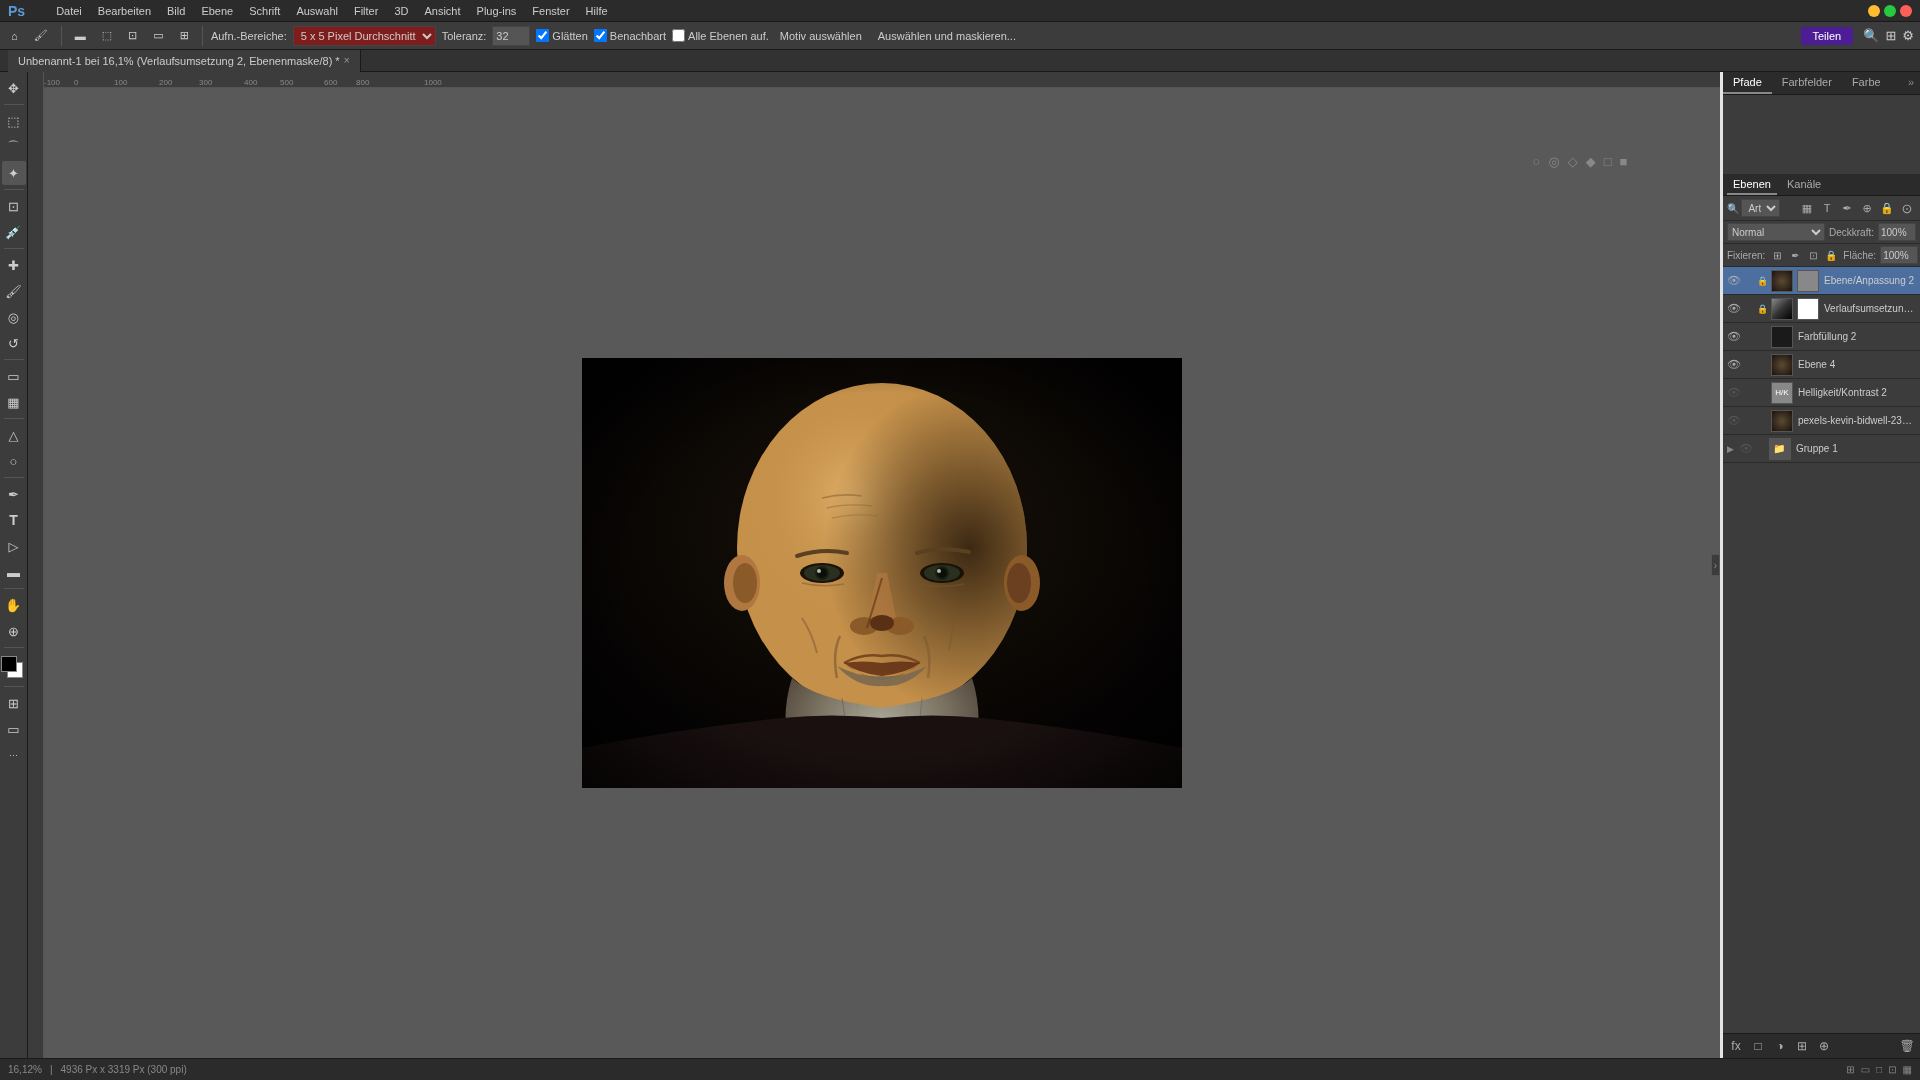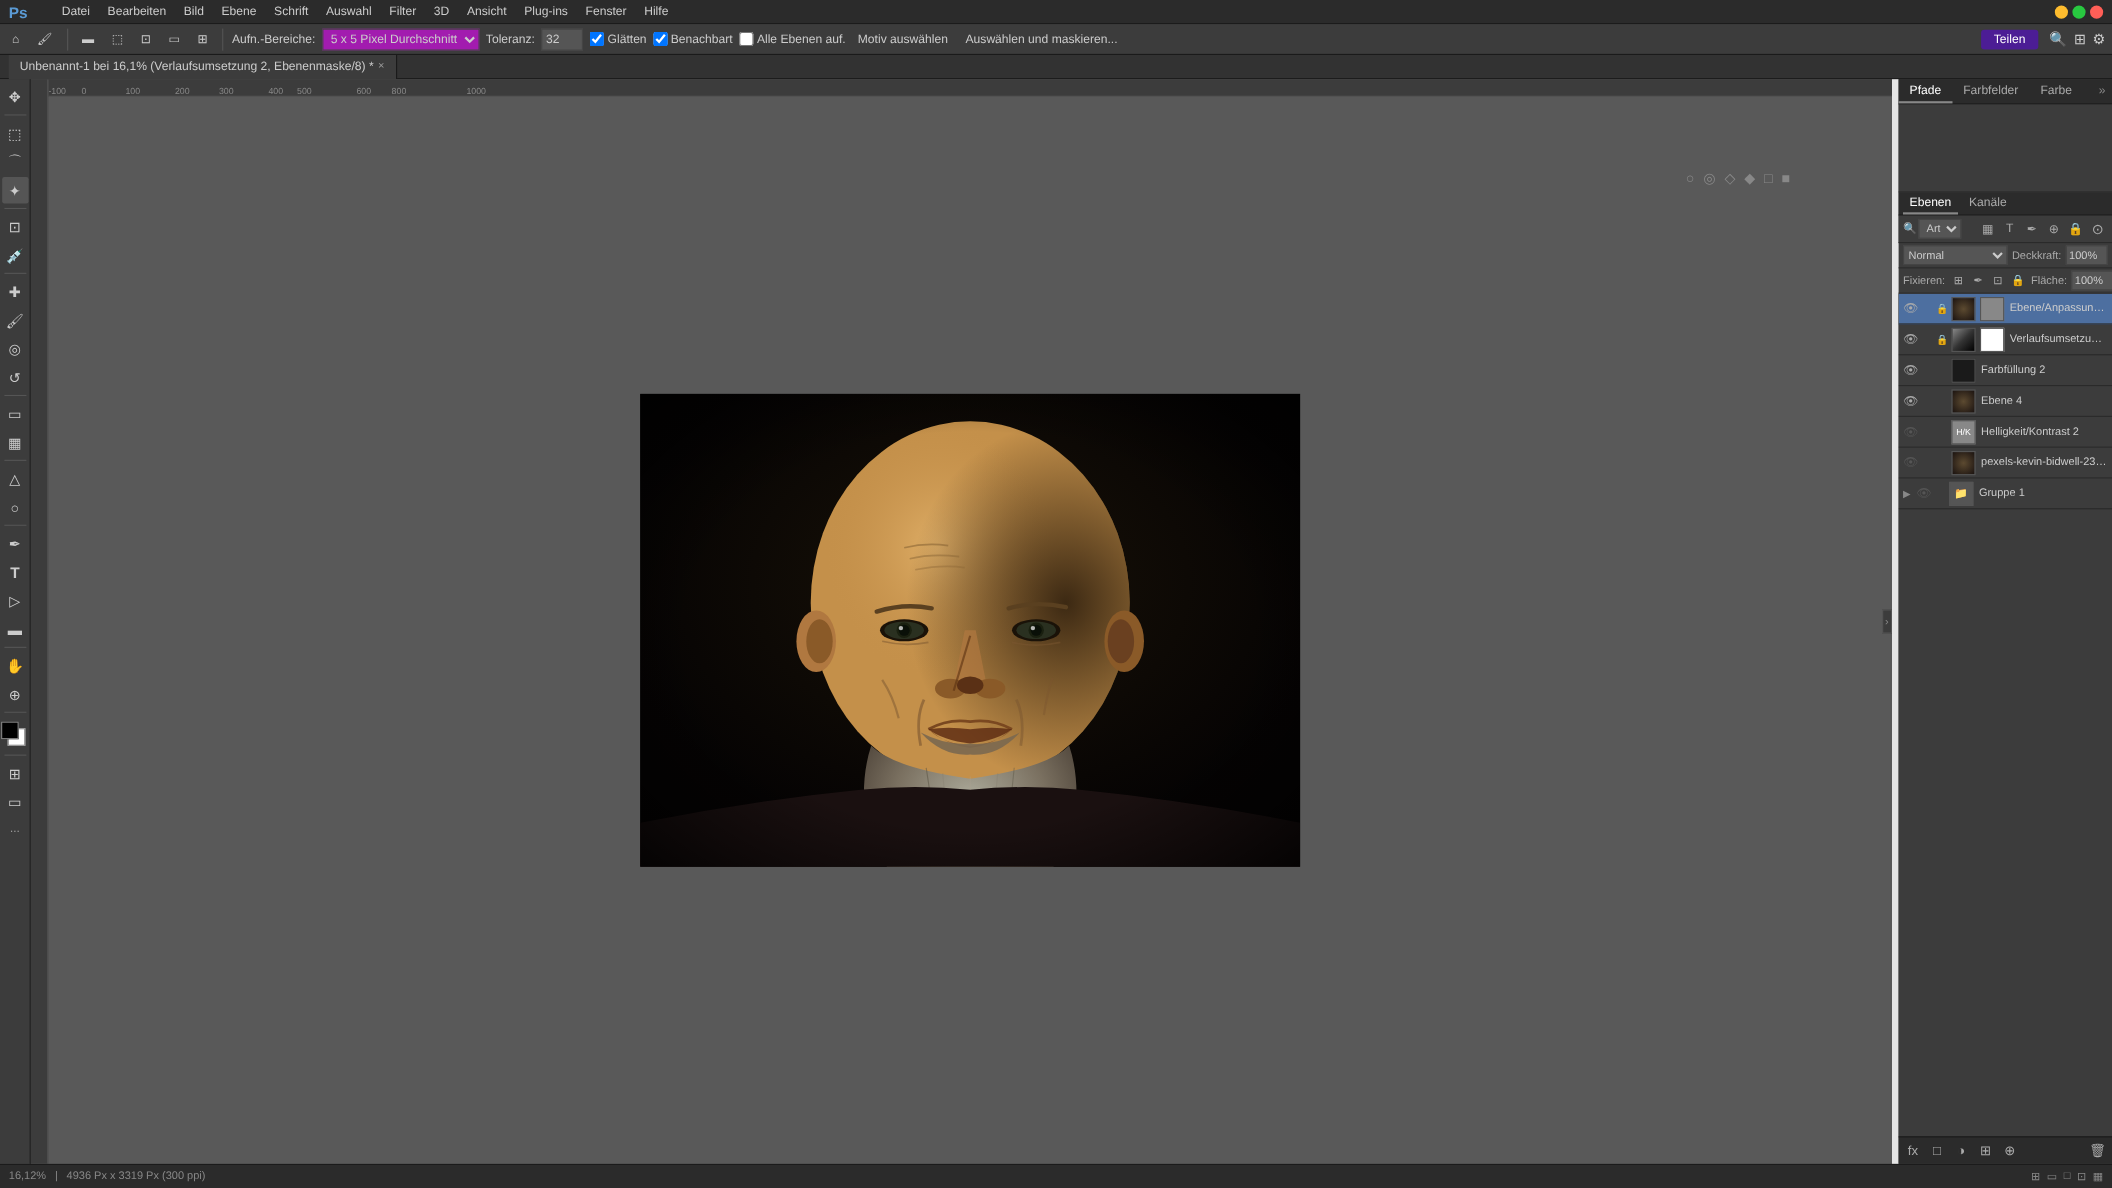--- a/index.html
+++ b/index.html
@@ -60,21 +60,21 @@
       background: none;
       border: none;
       color: #ccc;
       cursor: pointer;
       font-size: 11px;
       display: flex;
       align-items: center;
       gap: 2px;
     }
     .toolbar-select {
-      background: #a21caf;
+      background: #7f1d1d;
       border: 1px solid #444;
       color: #ccc;
       font-size: 11px;
       padding: 1px 3px;
       height: 20px;
     }
     .toolbar-input {
       background: #555;
       border: 1px solid #444;
       color: #ccc;
@@ -220,21 +220,21 @@
       height: 430px;
       background: #222;
       position: relative;
       overflow: hidden;
     }
 
     
     #right-panel {
       width: 200px;
       background: #3c3c3c;
-      border-left: 6px solid #e5e5e5;
+      border-left: 3px solid #e5e5e5;
       display: flex;
       flex-direction: column;
     }
     #right-panel-tabs {
       display: flex;
       background: #2b2b2b;
       border-bottom: 1px solid #1a1a1a;
     }
     .rp-tab {
       padding: 4px 10px;
@@ -612,21 +612,21 @@
   <div id="canvas-area">
 
     <div id="ruler-top">
       <div style="position:absolute;left:0;top:0;right:0;bottom:0;display:flex;align-items:flex-end;padding-left:4px;gap:0;">
         <span style="position:absolute;left:0;" class="ruler-mark">-100</span>
         <span style="position:absolute;left:30px;" class="ruler-mark">0</span>
         <span style="position:absolute;left:70px;text-align:right;" class="ruler-mark">100</span>
         <span style="position:absolute;left:115px;" class="ruler-mark">200</span>
         <span style="position:absolute;left:155px;" class="ruler-mark">300</span>
         <span style="position:absolute;left:200px;" class="ruler-mark">400</span>
-        <span style="position:absolute;left:226px;" class="ruler-mark">500</span>
+        <span style="position:absolute;left:236px;" class="ruler-mark">500</span>
         <span style="position:absolute;left:280px;" class="ruler-mark">600</span>
         <span style="position:absolute;left:312px;" class="ruler-mark">800</span>
         <span style="position:absolute;left:380px;" class="ruler-mark">1000</span>
       </div>
     </div>
 
     <div id="ruler-left"></div>
 
     <div id="canvas-container">
       <div id="photo-canvas">

